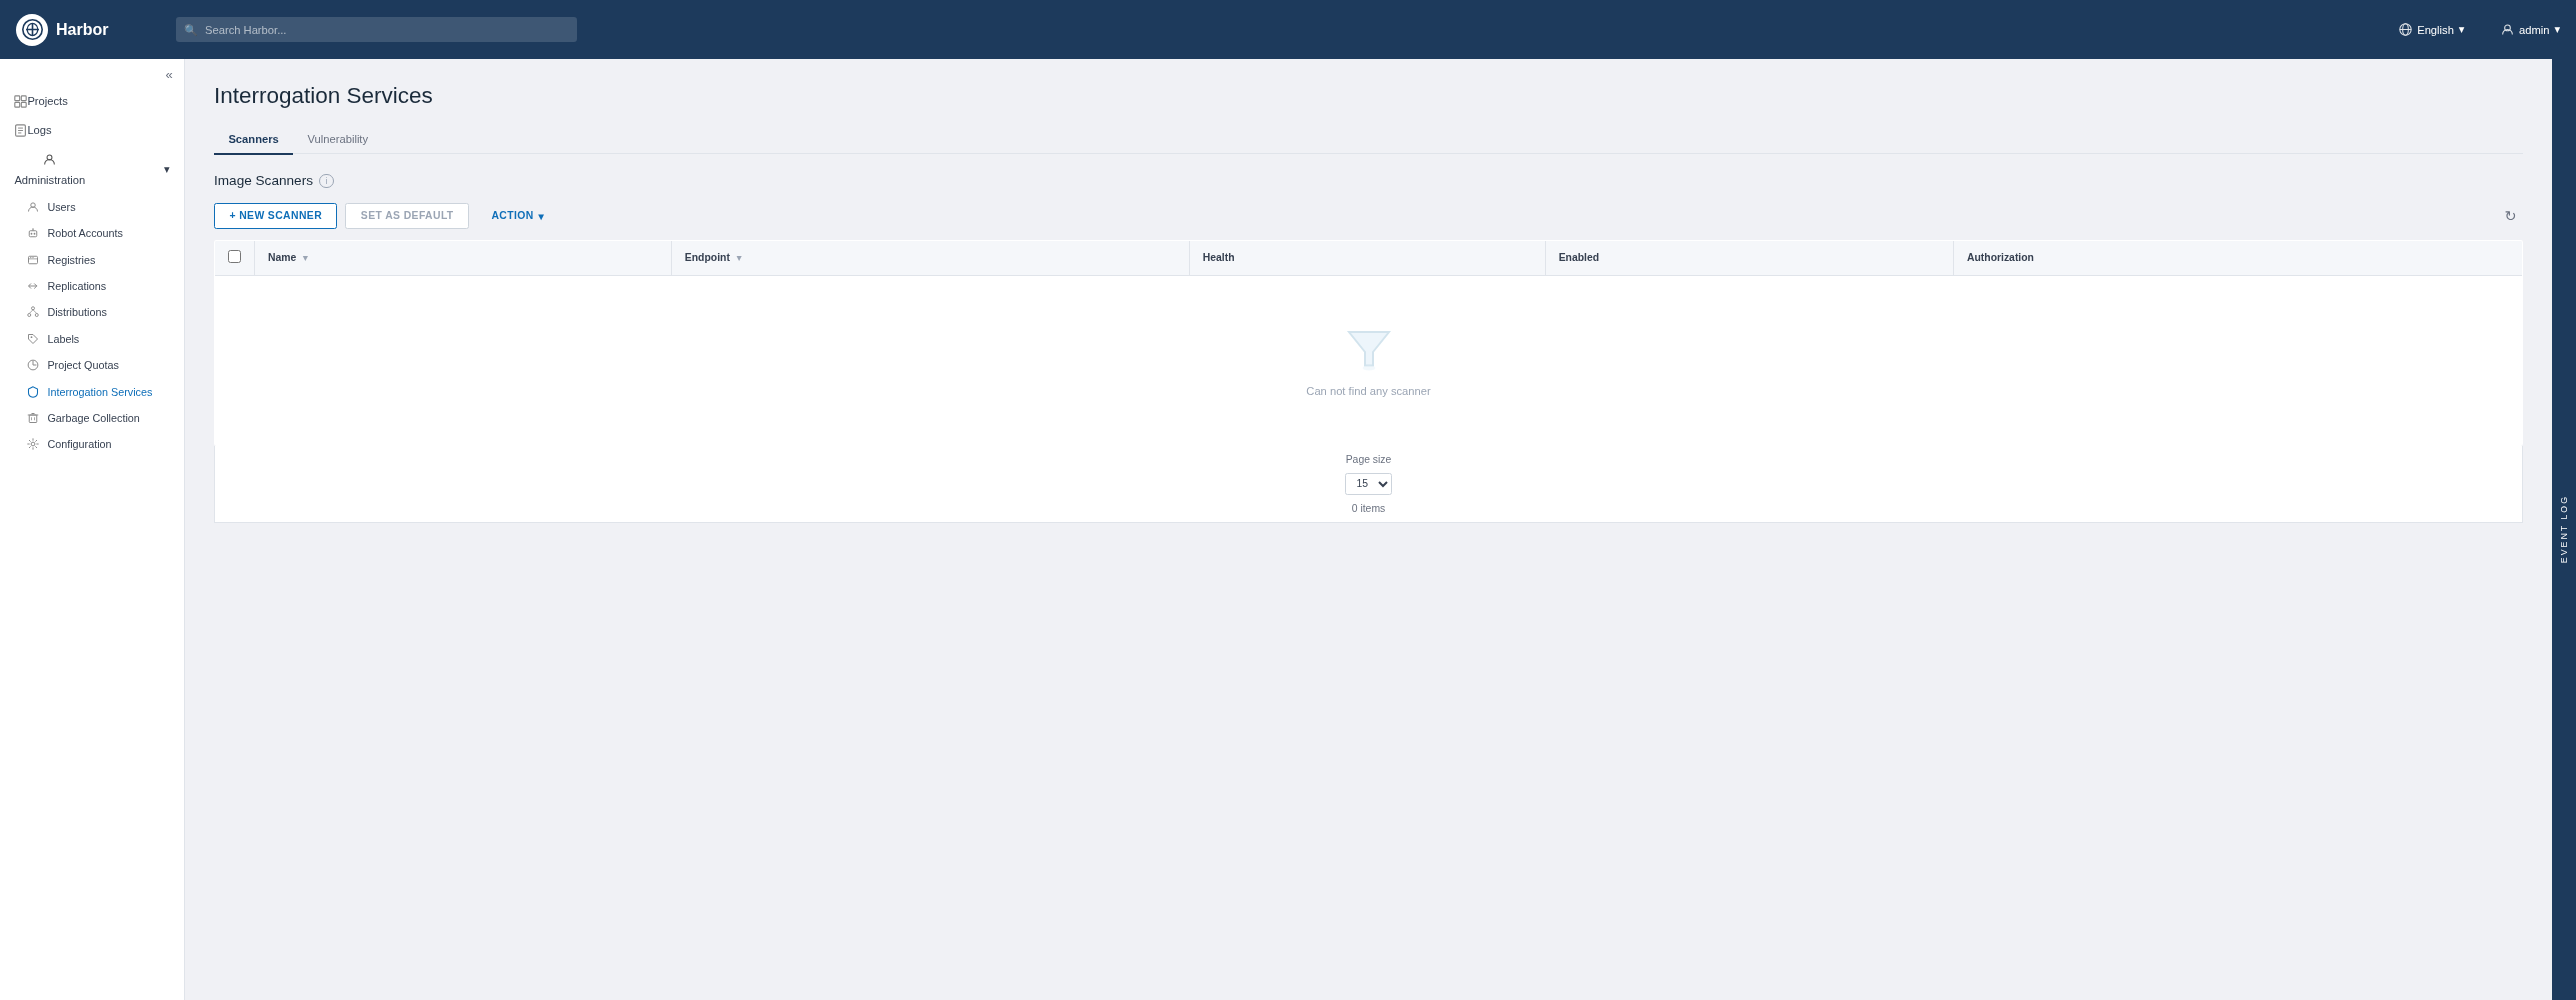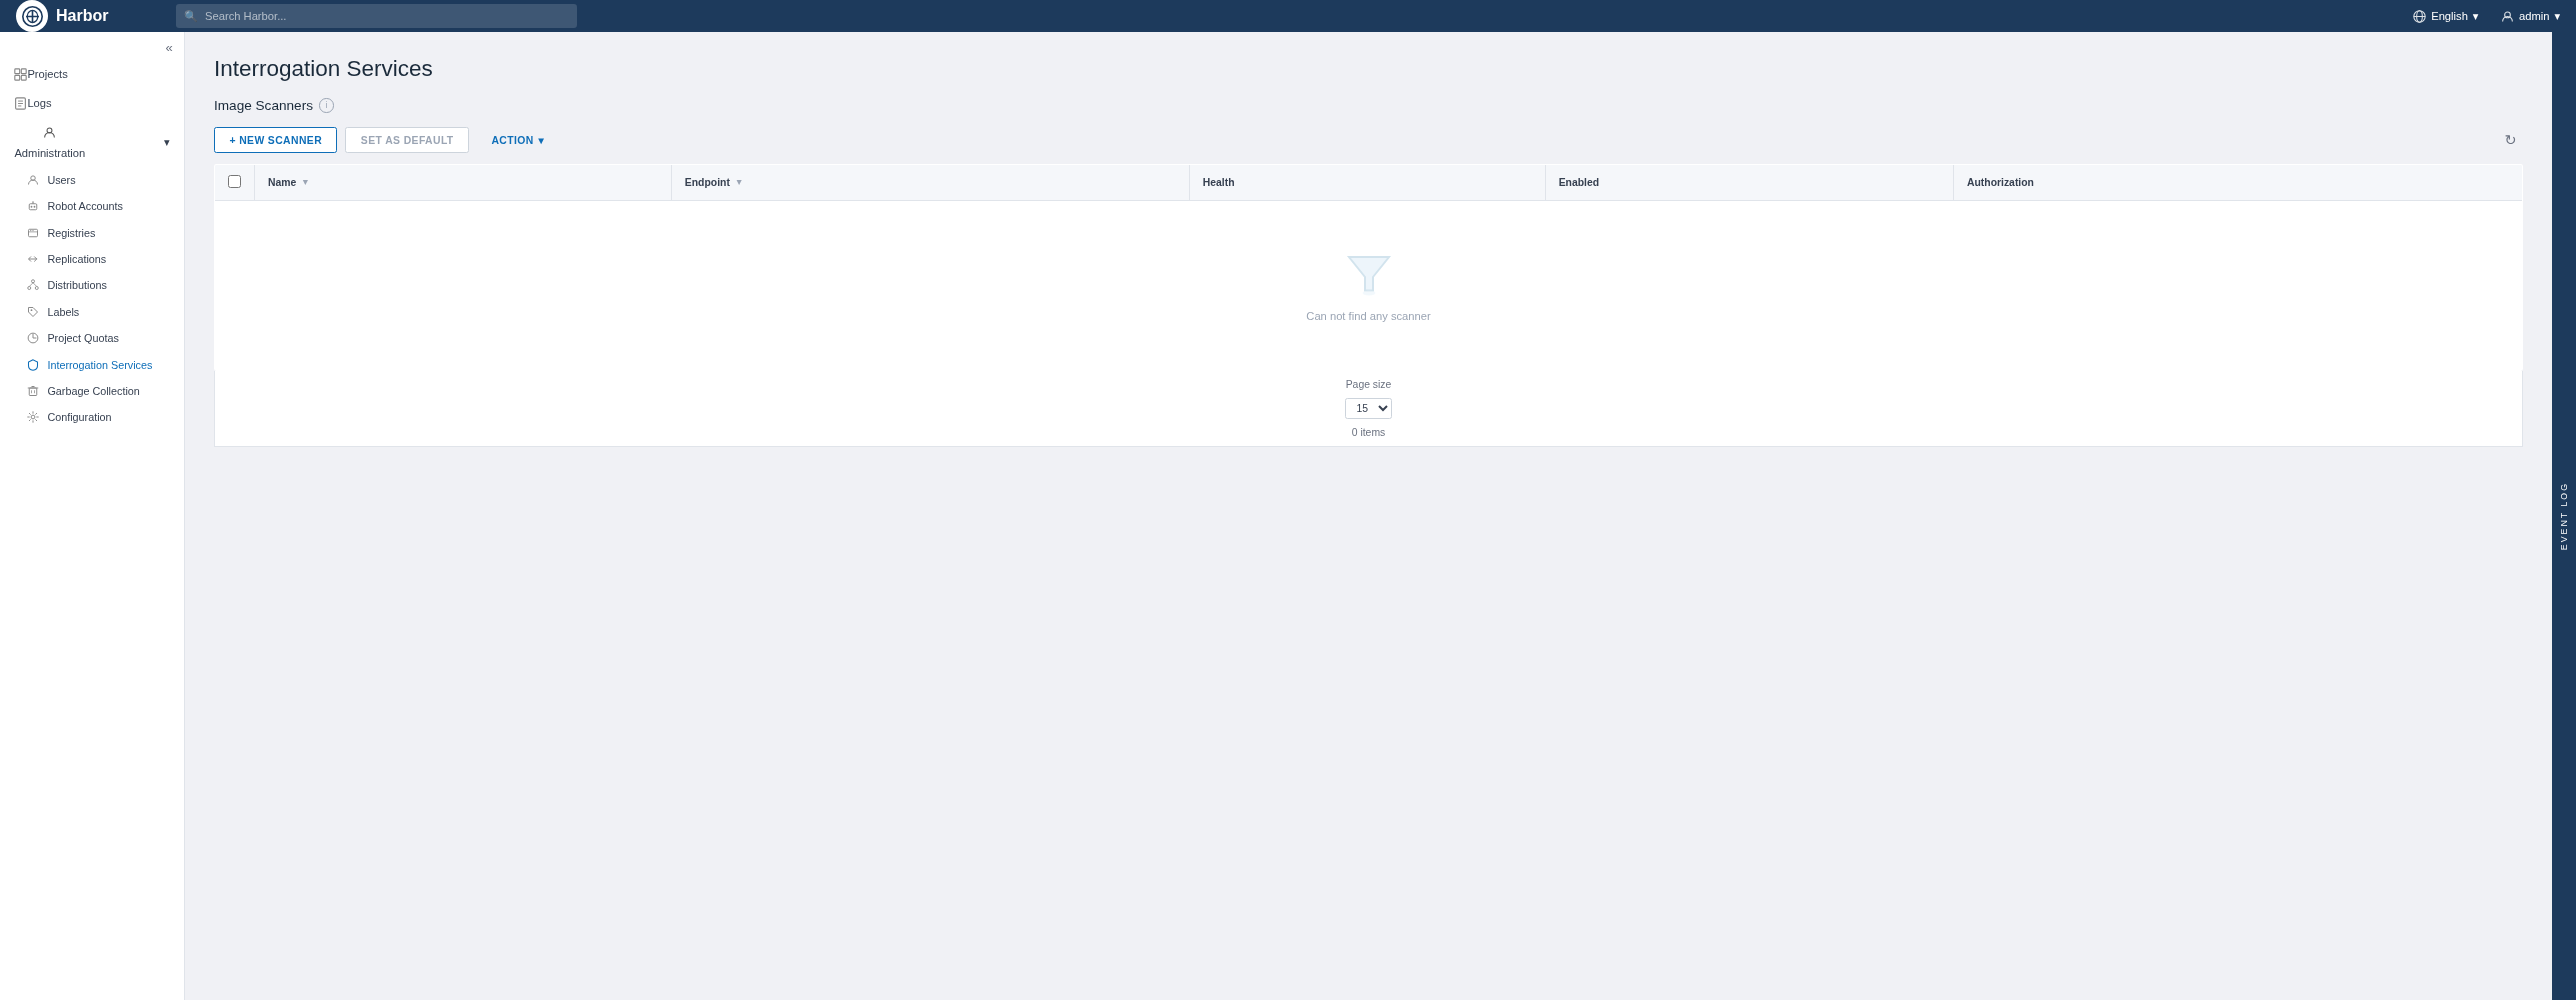--- a/index.html
+++ b/index.html
@@ -1,21 +1,21 @@
 <!DOCTYPE html>
 <html style="font-size:13px"><head>
   <meta charset="utf-8">
   <style>
     * { box-sizing: border-box; margin: 0; padding: 0; }
     body { font-family: 'Helvetica Neue', Arial, sans-serif; font-size: 11.2px; background: #f0f1f5; color: #333; display: flex; flex-direction: column; height: 100vh; overflow: hidden; }
 
     
     .topnav {
       background: #1d3a5c;
-      height: 32px;
+      height: 59px;
       display: flex;
       align-items: center;
       padding: 0 16px;
       flex-shrink: 0;
       position: relative;
       z-index: 100;
     }
     .topnav-logo {
       display: flex;
       align-items: center;
@@ -57,21 +57,21 @@
       left: 8px;
       top: 50%;
       transform: translateY(-50%);
       color: rgba(255,255,255,0.6);
       font-size: 11.2px;
     }
     .topnav-right {
       margin-left: auto;
       display: flex;
       align-items: flex-end;
-      gap: 23px;
+      gap: 37px;
       color: white;
     }
     .topnav-right .lang-select, .topnav-right .user-menu {
       display: flex;
       align-items: center;
       gap: 4.8px;
       cursor: pointer;
       font-size: 11.2px;
       color: white;
     }
@@ -537,20 +537,24 @@
           <span>Configuration</span>
         </div>
 
       </div>
     </nav>
   </aside>
 
   <main class="main-content">
     <h1 class="page-title">Interrogation Services</h1>
 
+    <div class="tabs-bar">
+      <div class="tab-item active">Scanners</div>
+      <div class="tab-item">Vulnerability</div>
+    </div>
 
     <div class="section-title">
       <span>Image Scanners</span>
       <span class="info-icon">i</span>
     </div>
 
     <div class="table-toolbar">
       <button class="btn-new-scanner">
         <span>+ NEW SCANNER</span>
       </button>

